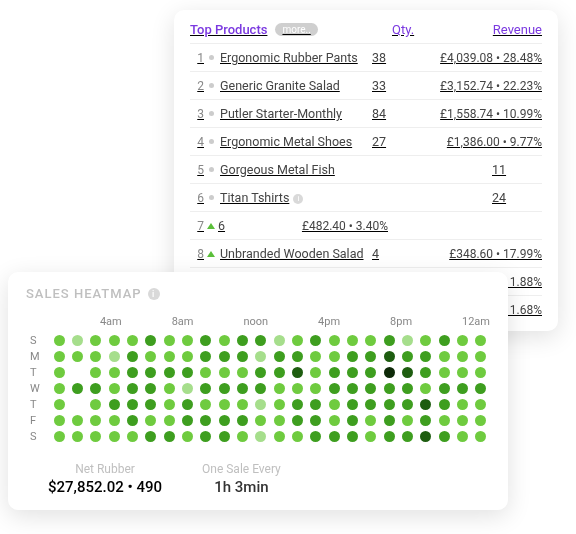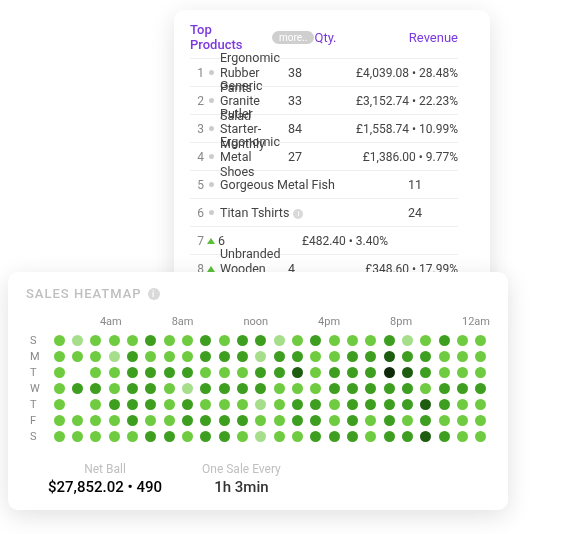--- a/index.html
+++ b/index.html
@@ -14,22 +14,23 @@
   .card {
     background: #fff;
     border-radius: 10px;
     box-shadow: 0 6px 24px rgba(0,0,0,0.12);
     position: absolute;
   }
   
   .products-card {
     top: 10px;
     left: 174px;
-    width: 316px;
-    padding: 12px 32px 8px 16px;
+    width: 384px;
+    padding: 12px 16px 8px 16px;
+    text-decoration: underline;
   }
   .products-header {
     display: flex;
     align-items: center;
     font-size: 13px;
     color: #7b39e0;
     padding-bottom: 6px;
   }
   .products-header .title { font-weight: 500; }
   .more-pill {
@@ -465,21 +466,21 @@
         <span class="cell" style="background: rgb(62, 158, 31);"></span>
         <span class="cell" style="background: rgb(62, 158, 31);"></span>
         <span class="cell" style="background: rgb(30, 93, 16);"></span>
         <span class="cell" style="background: rgb(62, 158, 31);"></span>
         <span class="cell" style="background: rgb(111, 203, 63);"></span>
         <span class="cell" style="background: rgb(111, 203, 63);"></span>
       </div>
     </div>
   <div class="footer-stats">
     <div class="stat net-sales">
-      <div class="label">Net Ball</div>
+      <div class="label">Net Rubber</div>
       <div class="value">$27,852.02 • 490</div>
     </div>
     <div class="stat one-sale">
       <div class="label">One Sale Every</div>
       <div class="value">1h 3min</div>
     </div>
   </div>
 </div>
 
 </body></html>

